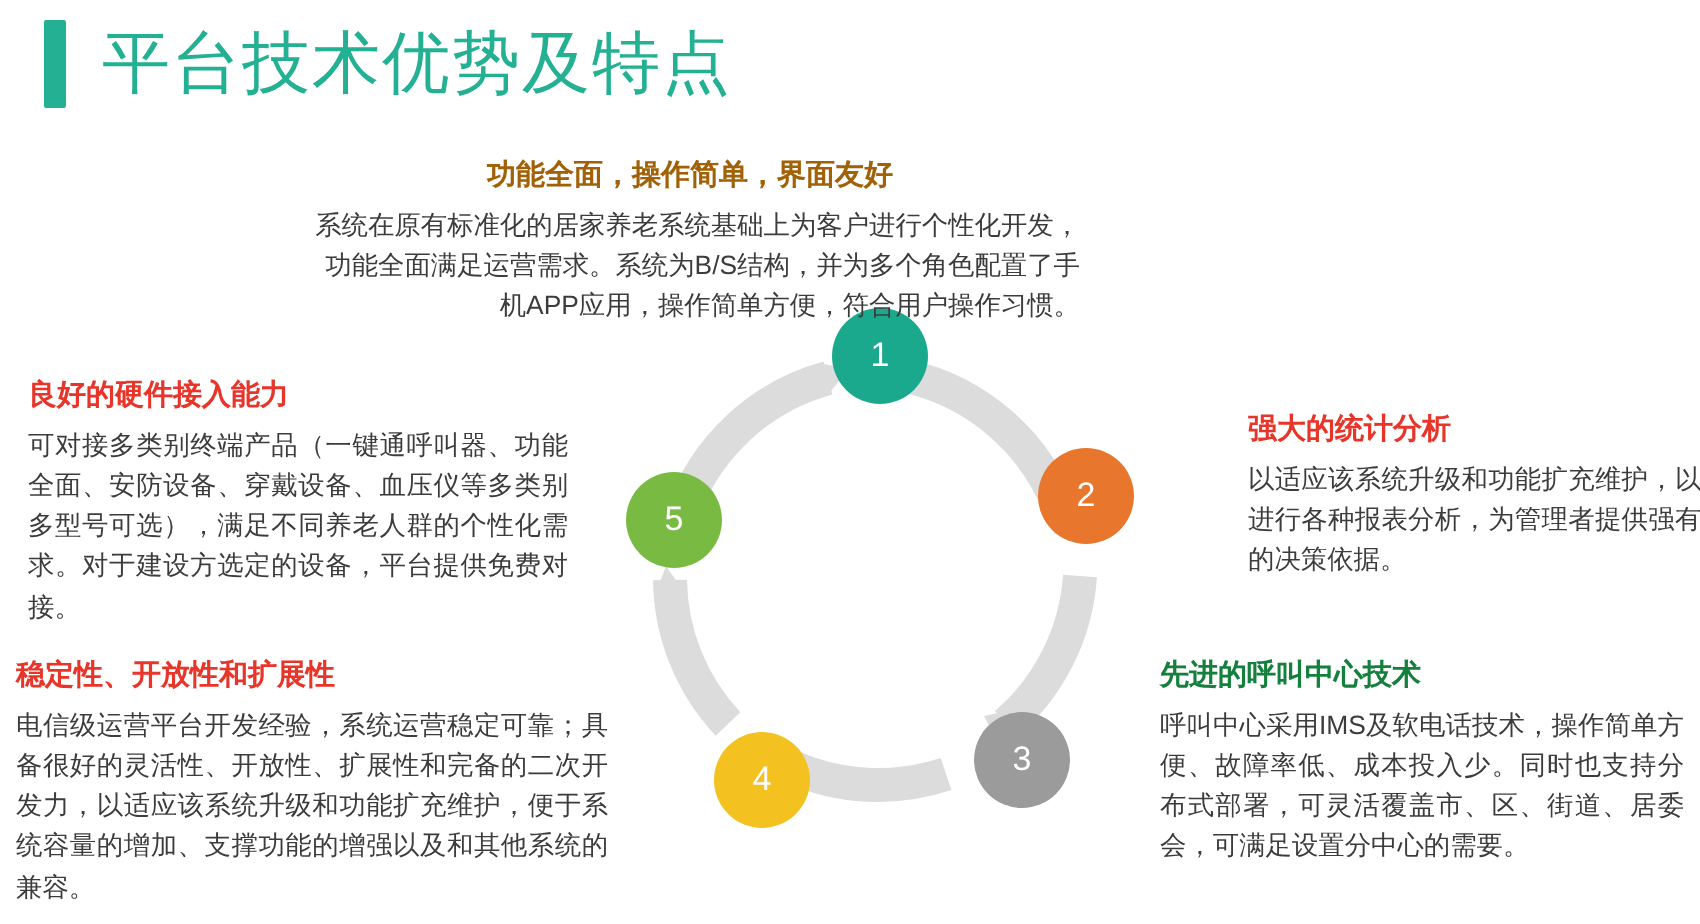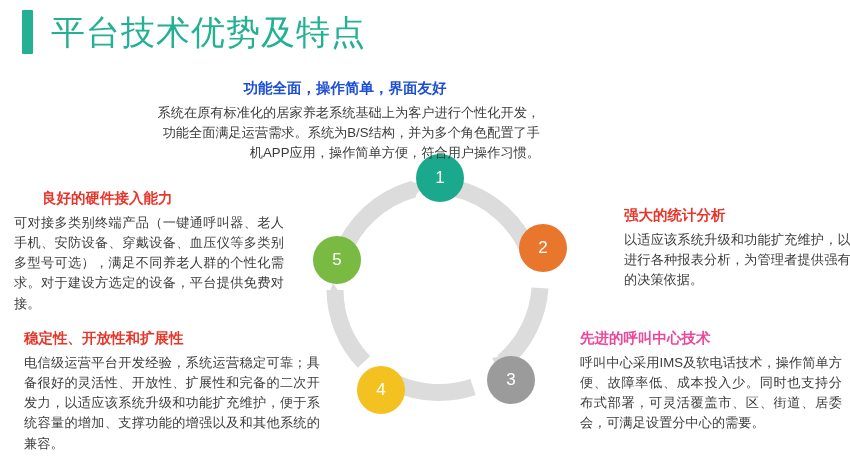--- a/index.html
+++ b/index.html
@@ -51,42 +51,42 @@
     line-height: 1.4;
     margin: 0 0 5px 0;
   }
   .block-body {
     font-size: 13.2px;
     color: #3c3c3c;
     line-height: 1.52;
     margin: 0;
     text-align: justify;
   }
-  .head-red { color: #1d4ed8; }
+  .head-red { color: #a16207; }
   
   #block-1 {
     left: 150px; top: 78px; width: 390px; text-align: center;
   }
   #block-1 .block-body { text-align: right; }
   #block-2 {
     left: 14px; top: 188px; width: 270px;
   }
-  #block-2 .block-head { color: #e8352a; margin-left: 28px; }
+  #block-2 .block-head { color: #e8352a; }
   #block-3 {
     left: 600px; top: 205px; width: 240px; margin-left: 24px;
   }
   #block-3 .block-head { color: #e8352a; }
   #block-4 {
-    left: 24px; top: 328px; width: 296px;
+    left: 8px; top: 328px; width: 296px;
   }
   #block-4 .block-head { color: #e8352a; }
   #block-5 {
     left: 580px; top: 328px; width: 262px;
   }
-  #block-5 .block-head { color: #ec4899; }
+  #block-5 .block-head { color: #15803d; }
 
   
   .diagram {
     position: absolute;
     left: 295px;
     top: 140px;
     width: 290px;
     height: 300px;
   }
   .diagram svg {
@@ -152,21 +152,21 @@
   </div>
 </div>
 
 <div class="block" id="block-1">
   <p class="block-head head-red">功能全面，操作简单，界面友好</p>
   <p class="block-body">系统在原有标准化的居家养老系统基础上为客户进行个性化开发，功能全面满足运营需求。系统为B/S结构，并为多个角色配置了手机APP应用，操作简单方便，符合用户操作习惯。</p>
 </div>
 
 <div class="block" id="block-2">
   <p class="block-head">良好的硬件接入能力</p>
-  <p class="block-body">可对接多类别终端产品（一键通呼叫器、老人手机、安防设备、穿戴设备、血压仪等多类别多型号可选），满足不同养老人群的个性化需求。对于建设方选定的设备，平台提供免费对接。</p>
+  <p class="block-body">可对接多类别终端产品（一键通呼叫器、功能全面、安防设备、穿戴设备、血压仪等多类别多型号可选），满足不同养老人群的个性化需求。对于建设方选定的设备，平台提供免费对接。</p>
 </div>
 
 <div class="block" id="block-3">
   <p class="block-head">强大的统计分析</p>
   <p class="block-body">以适应该系统升级和功能扩充维护，以便进行各种报表分析，为管理者提供强有力的决策依据。</p>
 </div>
 
 <div class="block" id="block-4">
   <p class="block-head">稳定性、开放性和扩展性</p>
   <p class="block-body">电信级运营平台开发经验，系统运营稳定可靠；具备很好的灵活性、开放性、扩展性和完备的二次开发力，以适应该系统升级和功能扩充维护，便于系统容量的增加、支撑功能的增强以及和其他系统的兼容。</p>

